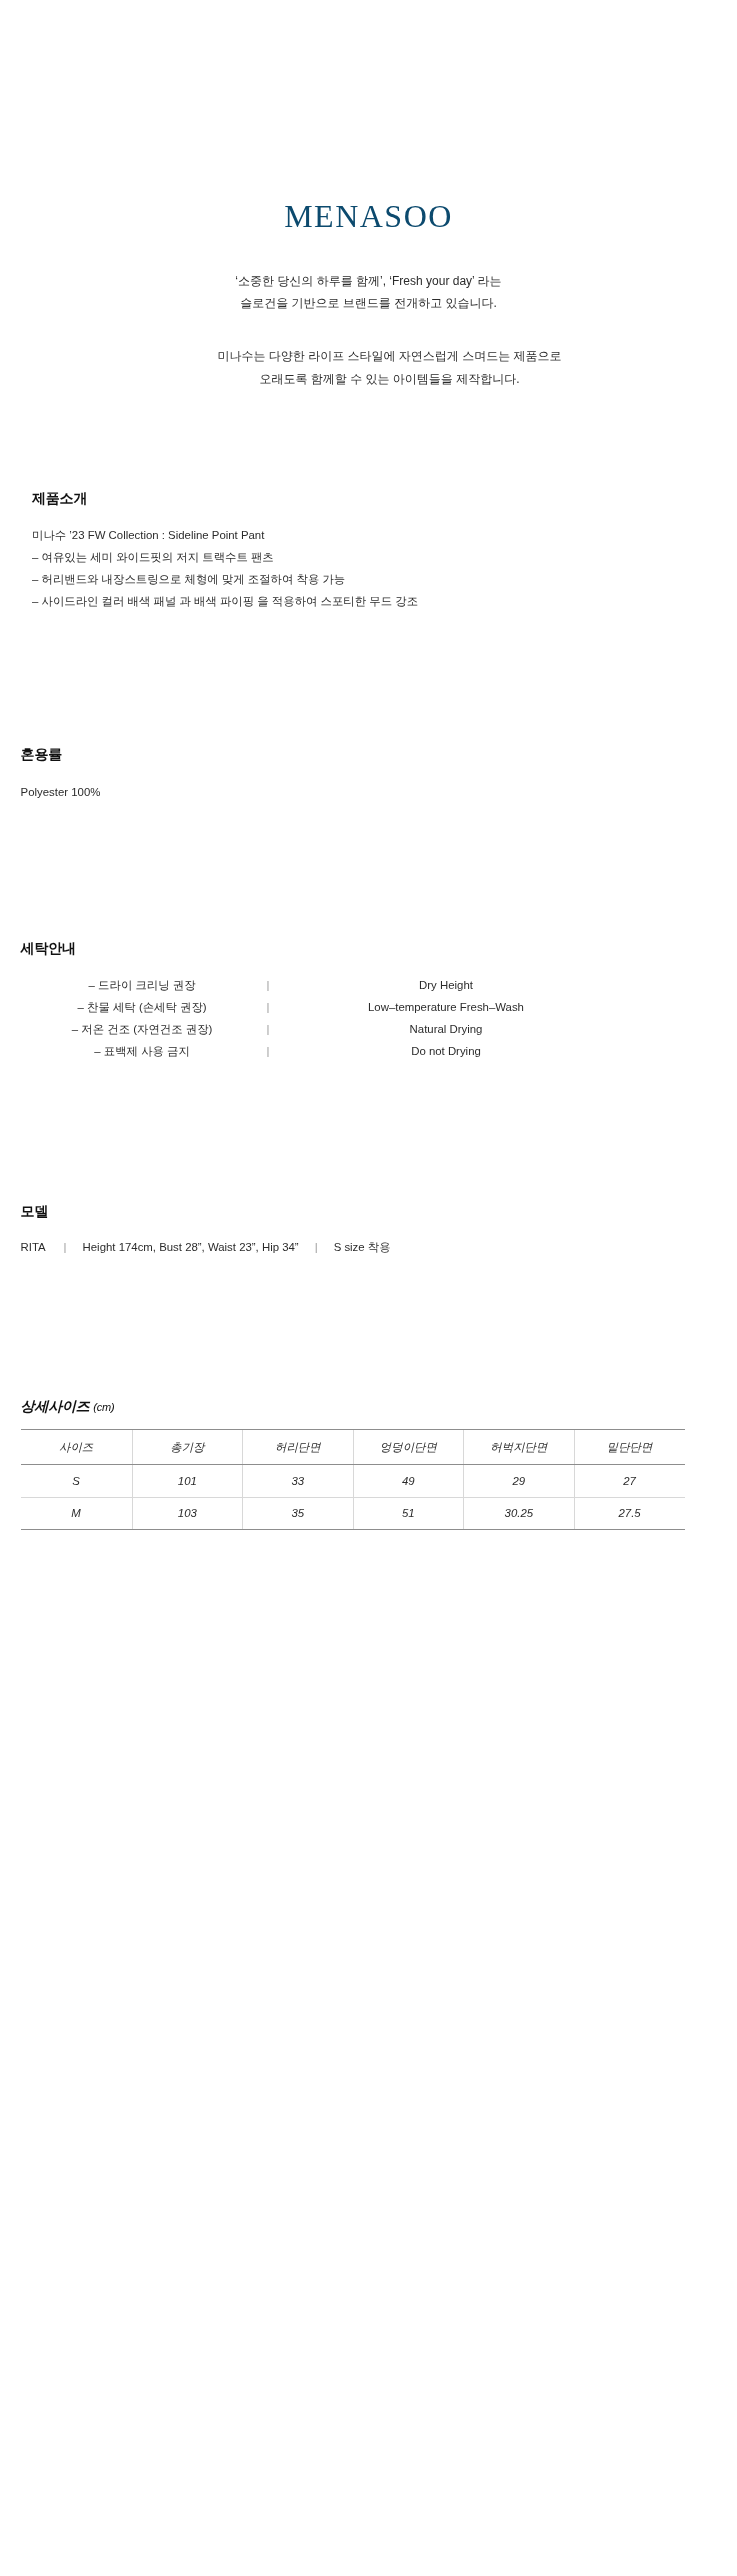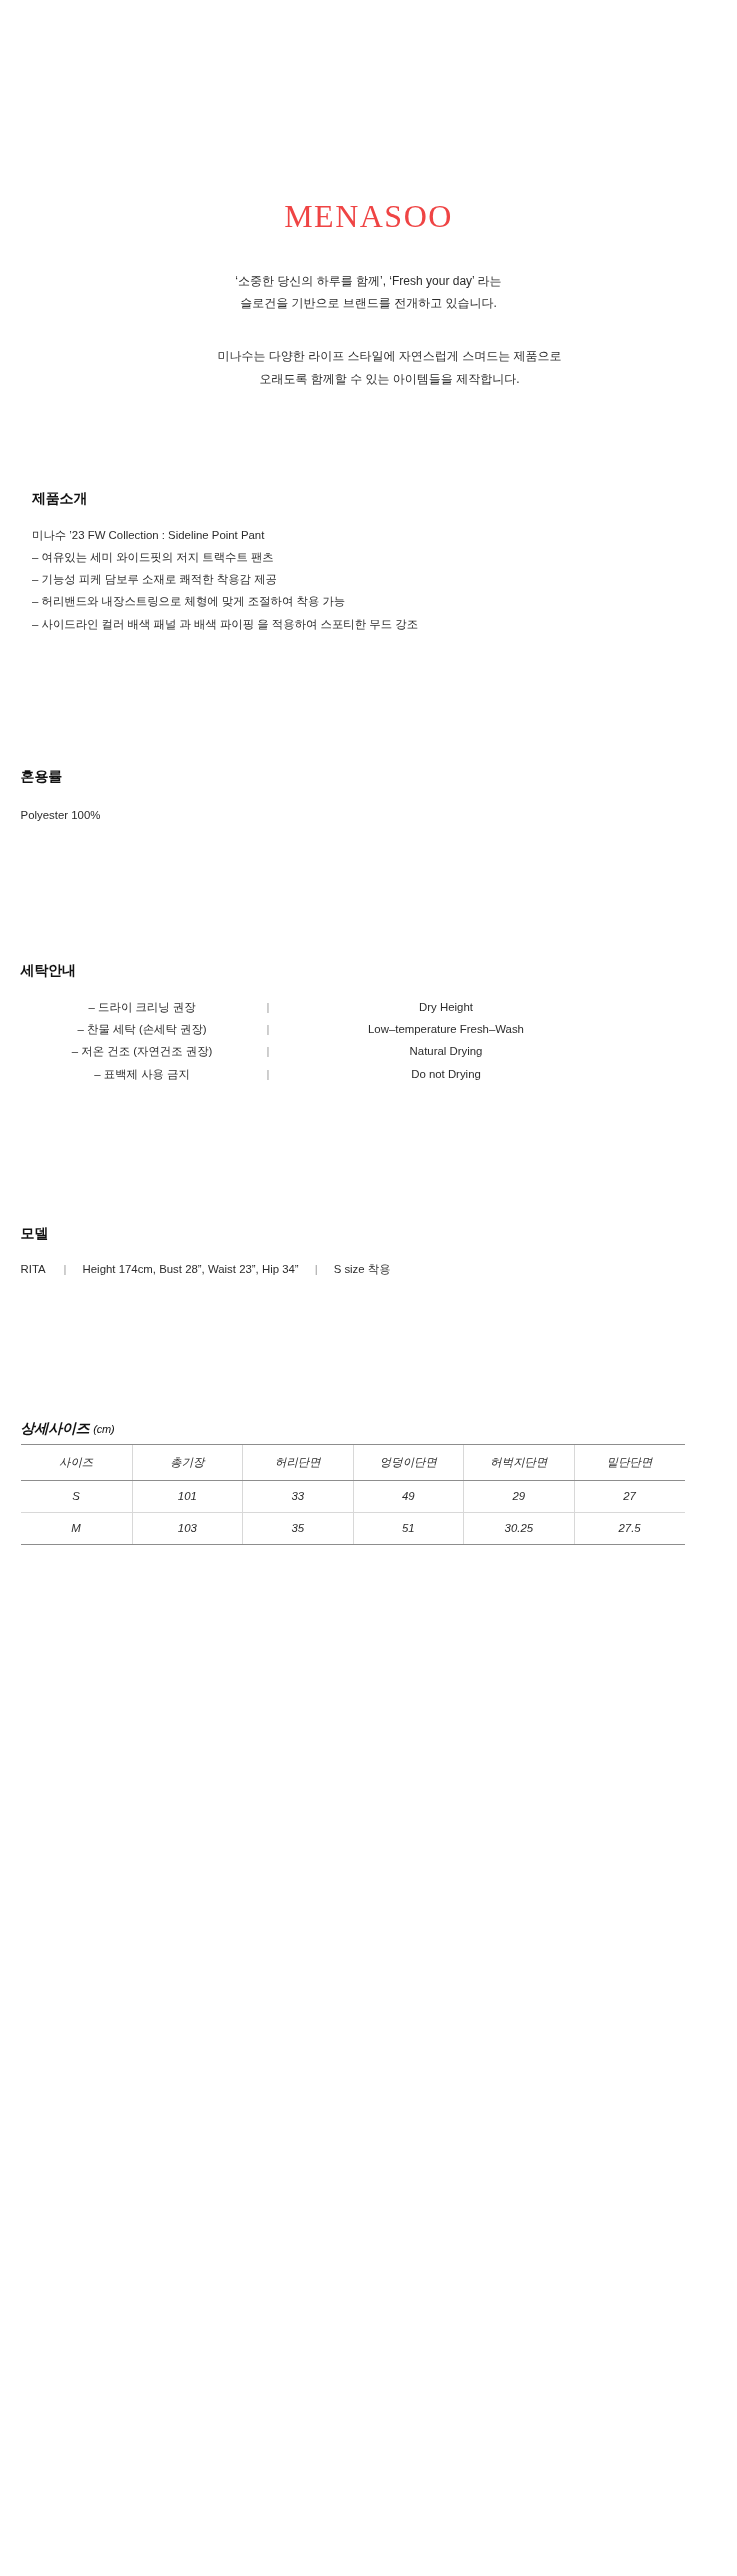--- a/index.html
+++ b/index.html
@@ -22,21 +22,21 @@
   }
   
   .brand-wrap {
     padding-top: 198px;
     text-align: center;
   }
   .brand-logo {
     font-family: "Liberation Serif", serif;
     font-size: 32px;
     letter-spacing: 1.5px;
-    color: #ef4444;
+    color: #0c4a6e;
     font-weight: 400;
   }
   .intro {
     margin-top: 35px;
     text-align: center;
     font-size: 12px;
     line-height: 1.85;
     color: #2b2b2b;
   }
   .intro .block + .block {
@@ -110,21 +110,21 @@
     padding: 0 16px 0 0;
   }
   .model-row .meas { padding-right: 0; }
   .model-row .bar2 {
     color: #9b9b9b;
     padding: 0 16px;
   }
 
   .sec-size { padding-top: 140px; font-style: italic; }
   .size-table {
-    margin-top: 6px;
+    margin-top: 13px;
     width: 664px;
     border-collapse: collapse;
     table-layout: fixed;
   }
   .size-table th, .size-table td {
     text-align: center;
     font-size: 11.4px;
     font-weight: 400;
     color: #2b2b2b;
     padding: 9.6px 0;
@@ -160,21 +160,20 @@
         <div>오래도록 함께할 수 있는 아이템들을 제작합니다.</div>
       </div>
     </div>
   </div>
 
   <div class="section sec-product">
     <div class="sec-title">제품소개</div>
     <div class="lines">
       <div class="body-line">미나수 ’23 FW Collection : Sideline Point Pant</div>
       <div class="body-line">– 여유있는 세미 와이드핏의 저지 트랙수트 팬츠</div>
-      <div class="body-line">– 기능성 피케 담보루 소재로 쾌적한 착용감 제공</div>
       <div class="body-line">– 허리밴드와 내장스트링으로 체형에 맞게 조절하여 착용 가능</div>
       <div class="body-line">– 사이드라인 컬러 배색 패널 과 배색 파이핑 을 적용하여 스포티한 무드 강조</div>
     </div>
   </div>
 
   <div class="section sec-fabric">
     <div class="sec-title">혼용률</div>
     <div class="lines">
       <div class="body-line">Polyester 100%</div>
     </div>

